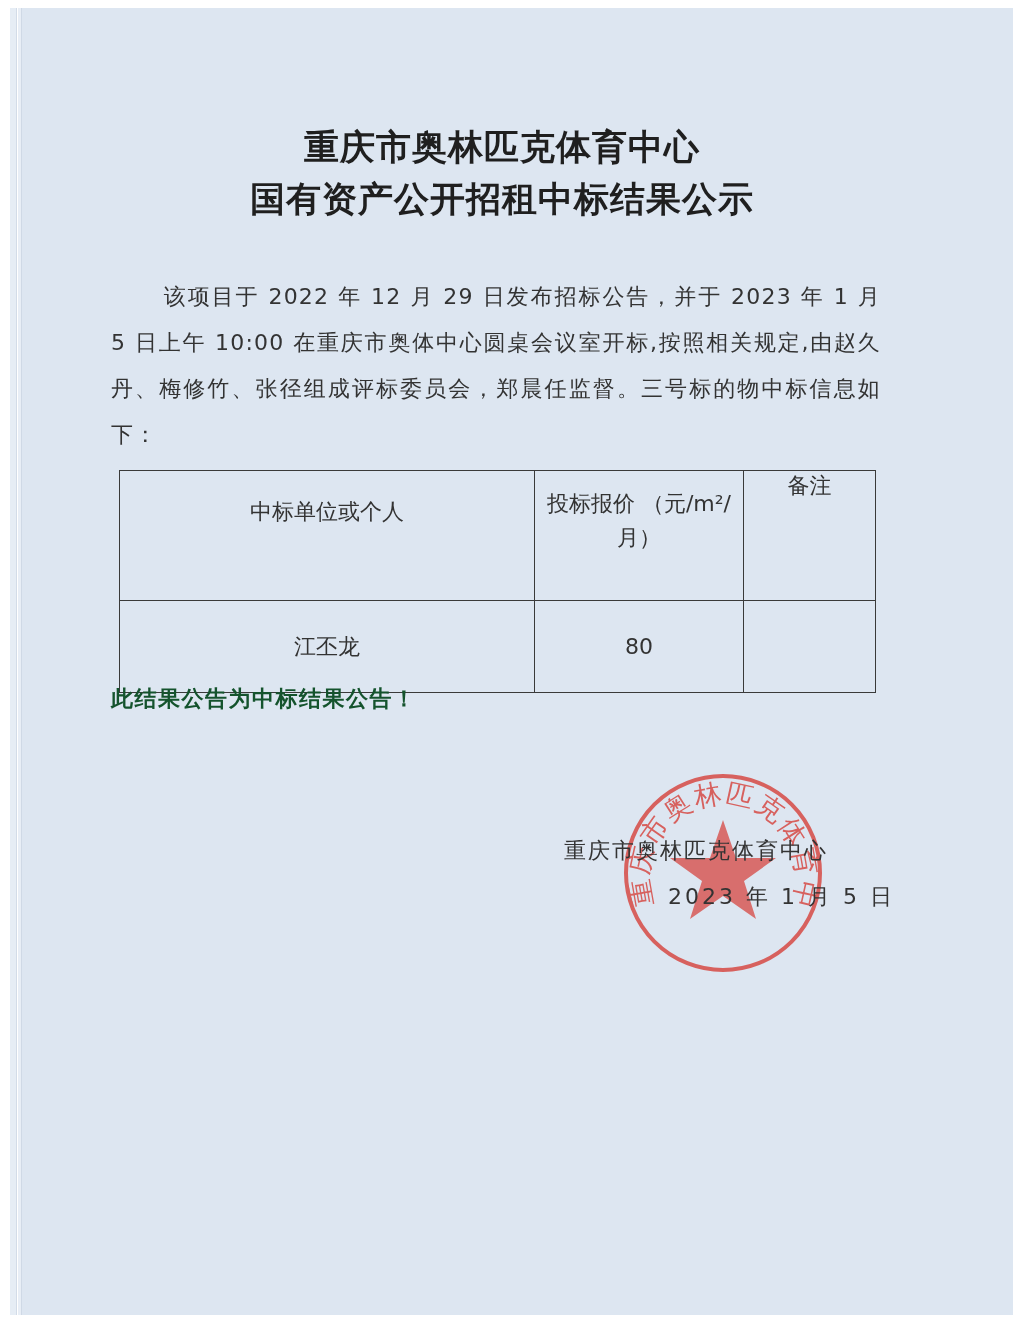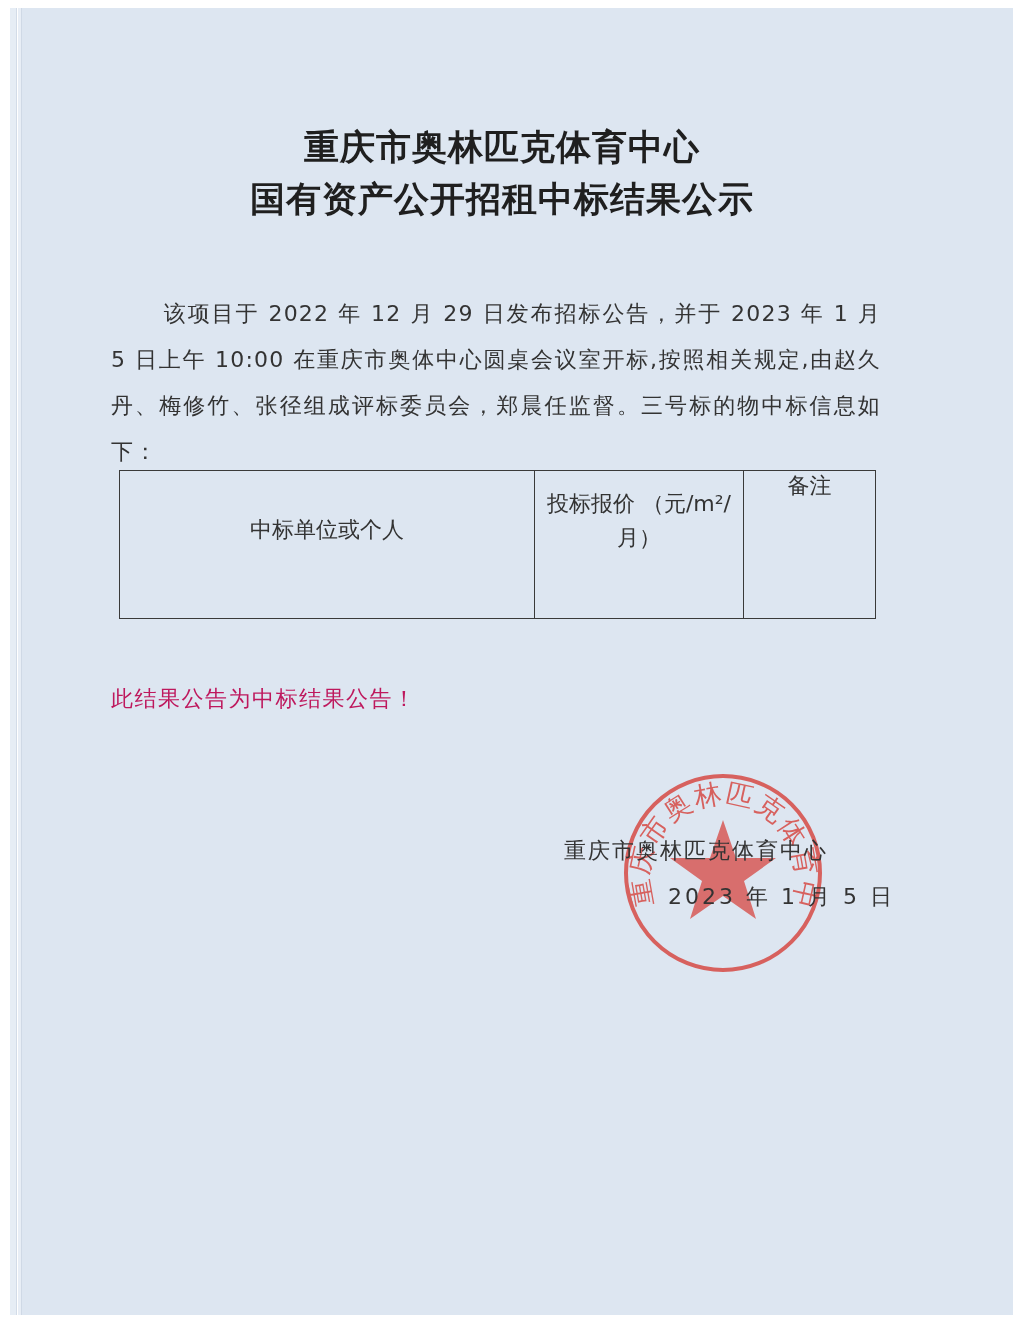--- a/index.html
+++ b/index.html
@@ -45,21 +45,21 @@
       letter-spacing: 1px;
       color: #1f1f1f;
       line-height: 44px;
     }
     .title.l1 { top: 125px; left: -10px; }
     .title.l2 { top: 177px; left: -10px; }
 
     .body-text {
       position: absolute;
       left: 111px;
-      top: 291px;
+      top: 274px;
       width: 770px;
       font-family: "DejaVu Sans", "Liberation Sans", sans-serif;
       font-size: 22px;
       line-height: 46px;
       color: #333;
       text-align: justify;
       letter-spacing: 1.2px;
     }
     .body-text .indent { display: inline-block; width: 52px; }
 
@@ -74,32 +74,33 @@
       color: #333;
     }
     table.result td, table.result th {
       border: 1.5px solid #3a3a3a;
       font-weight: normal;
       text-align: center;
       padding: 0 6px;
     }
     table.result th { height: 103px; }
     table.result td { height: 91px; }
-    table.result th.c1 { width: 402px; vertical-align: top; padding-top: 44px; }
+    table.result th.c1 { width: 402px; vertical-align: top; padding-top: 26px; }
     table.result th.c2 { width: 196px; vertical-align: top; padding-top: 16px; line-height: 34px; }
     table.result th.c3 { vertical-align: top; }
 
     .footer-note {
       position: absolute;
       left: 111px;
       top: 684px;
       font-family: "DejaVu Sans", "Liberation Sans", sans-serif;
       font-size: 22px;
       letter-spacing: 1.5px;
-      color: #be185d;
+      color: #14532d;
+      font-weight: bold;
     }
 
     .stamp {
       position: absolute;
       left: 622px;
       top: 772px;
       width: 202px;
       height: 202px;
       opacity: 0.85;
     }
@@ -125,20 +126,25 @@
 
 <div class="body-text"><span class="indent"></span><span>该项目于 2022 年 12 月 29 日发布招标公告，并于 2023 年 1 月 5 日上午 10:00 在重庆市奥体中心圆桌会议室开标,按照相关规定,由赵久丹、梅修竹、张径组成评标委员会，郑晨任监督。三号标的物中标信息如下：</span></div>
 
 <table class="result">
   <tbody>
       <tr>
     <th class="c1">中标单位或个人</th>
     <th class="c2">投标报价 （元/m²/月）</th>
     <th class="c3">备注</th>
   </tr>
+  <tr>
+    <td>江丕龙</td>
+    <td>80</td>
+    <td></td>
+  </tr>
 </tbody>
   </table>
 
 <div class="footer-note">此结果公告为中标结果公告！</div>
 
 <svg class="stamp" viewBox="0 0 202 202" xmlns="http://www.w3.org/2000/svg">
   <defs>
     <path id="arcPath" d="M 32 132 A 74 74 0 1 1 170 132"></path>
   </defs>
   <circle cx="101" cy="101" r="97" fill="none" stroke="#d64a45" stroke-width="4"></circle>

